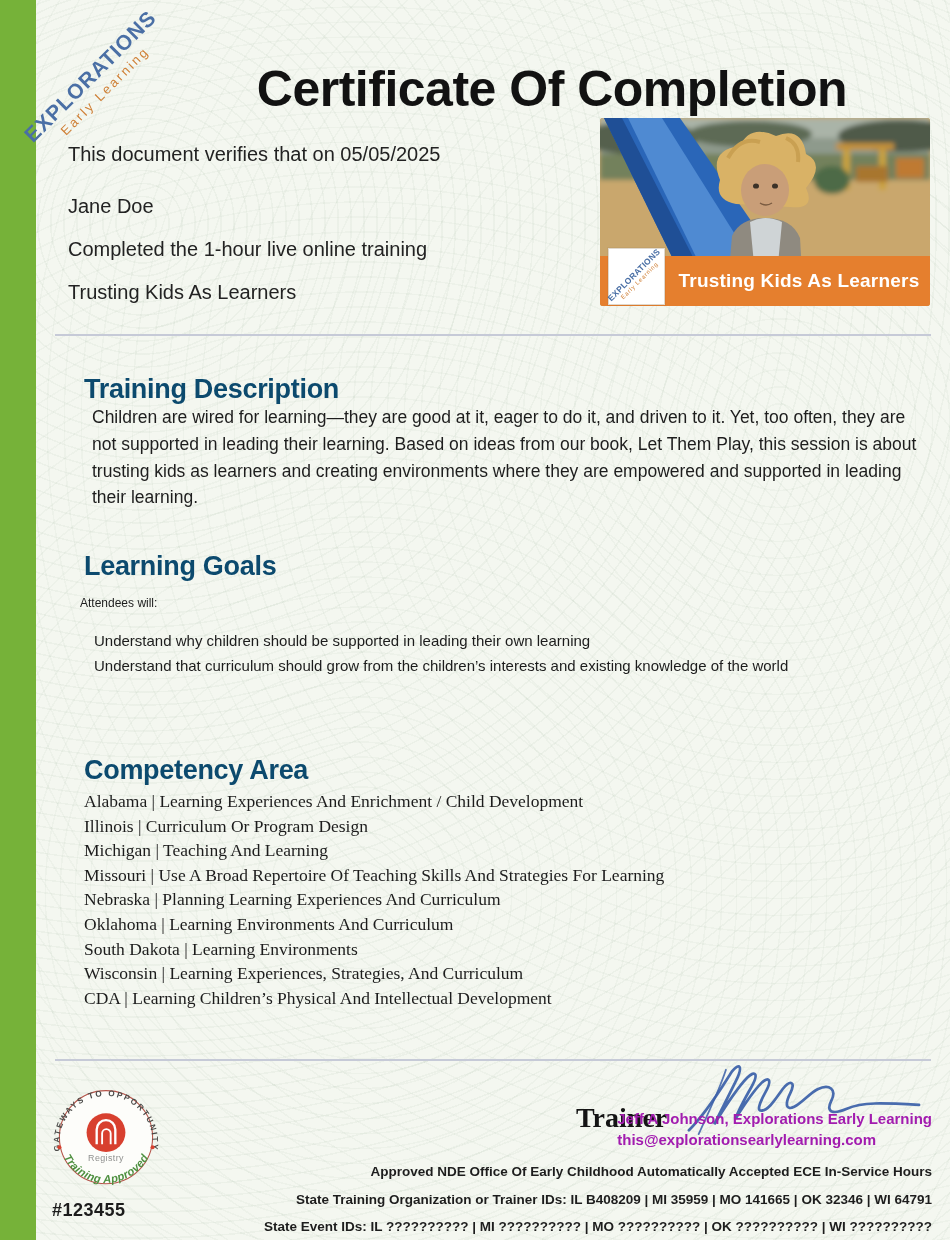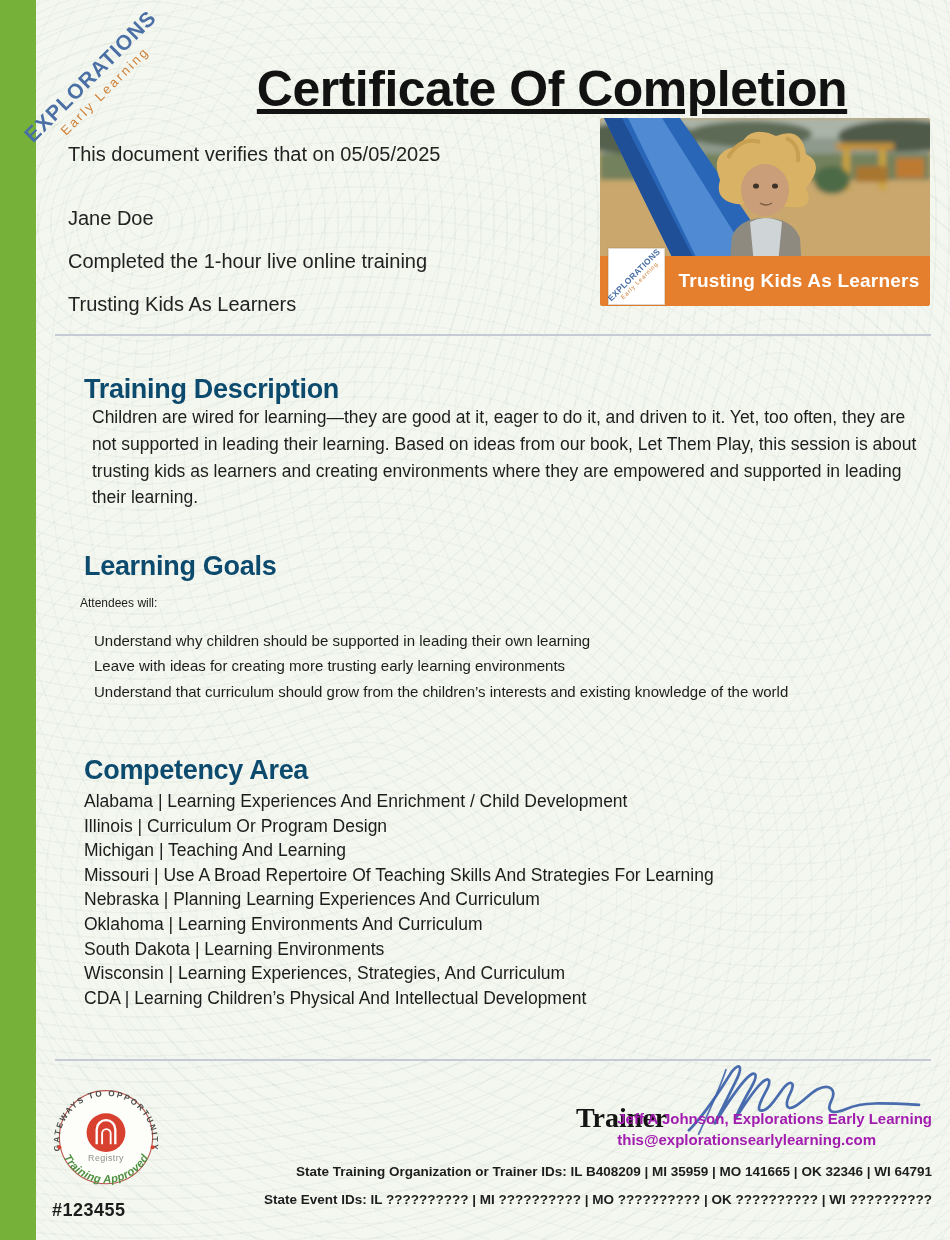--- a/index.html
+++ b/index.html
@@ -15,25 +15,25 @@
   .abs{position:absolute;}
   .green-bar{left:0;top:0;width:36px;height:1240px;background:#76b239;}
 
   
   .corner-logo{left:18px;top:16px;width:156px;height:132px;display:flex;align-items:center;justify-content:center;}
   .corner-logo .rot{transform:rotate(-45deg);text-align:center;white-space:nowrap;}
   .logo-name{font-size:21px;font-weight:bold;letter-spacing:1px;color:#4a6fa5;}
   .logo-tag{font-size:13px;letter-spacing:2.5px;color:#cf7f35;margin-top:1px;}
 
   .cert-title{left:172px;top:27px;width:760px;font-size:50px;font-weight:bold;
-    text-align:center;color:#121212;letter-spacing:-.5px;line-height:1.15;text-decoration:underline;}
+    text-align:center;color:#121212;letter-spacing:-.5px;line-height:1.15;}
 
   .intro{left:68px;top:140px;font-size:20px;color:#222;}
   .intro p{margin:0;line-height:28px;white-space:nowrap;}
-  .intro .gap-lg{margin-bottom:36px;}
+  .intro .gap-lg{margin-bottom:24px;}
   .intro .gap{margin-bottom:15px;}
 
   
   .photo{left:600px;top:118px;width:330px;height:188px;border-radius:3px;overflow:hidden;background:#c9a76d;}
   .photo svg{display:block;}
   .photo-banner{position:absolute;left:0;bottom:0;width:330px;height:50px;background:#e57f2e;}
   .banner-text{position:absolute;left:72px;right:4px;top:0;height:50px;display:flex;align-items:center;justify-content:center;
     color:#fff;font-weight:bold;font-size:19px;letter-spacing:.2px;white-space:nowrap;}
   .mini-logo-box{position:absolute;left:8px;top:130px;width:55px;height:55px;background:#fff;border:1px solid #e0d8cc;
     display:flex;align-items:center;justify-content:center;box-shadow:0 0 0 1px rgba(0,0,0,.03);}
@@ -49,21 +49,21 @@
   .h-goals{left:84px;top:529px;}
   .h-competency{left:84px;top:733px;}
 
   .desc-body{left:84px;top:396px;width:838px;font-size:17.5px;line-height:1.53;color:#1d1d1d;margin:8px;}
 
   .goals-intro{left:80px;top:596px;font-size:12px;white-space:nowrap;}
   .goals-list{left:94px;top:628px;font-size:15px;}
   .goals-list .line{line-height:25.4px;white-space:nowrap;}
 
   .competency-list{left:84px;top:789px;font-size:17.5px;}
-  .competency-list .line{line-height:24.6px;white-space:nowrap;}
+  .competency-list .line{line-height:24.6px;white-space:nowrap;font-family:Liberation Serif, serif;}
 
   
   .badge{left:40px;top:1082px;}
   .badge-number{left:52px;top:1200px;font-size:18px;font-weight:bold;letter-spacing:.5px;}
   .signature{left:668px;top:1060px;}
   .trainer-label{left:576px;top:1102px;font-size:28px;font-weight:bold;color:#141414;font-family:Liberation Serif, serif;}
   .trainer-block{right:18px;top:1110px;text-align:left;font-size:15px;font-weight:bold;color:#a21caf;}
   .trainer-block .email{margin-top:4px;}
   .footer-lines{right:18px;top:1163px;text-align:right;font-size:13.5px;font-weight:bold;color:#1d1d1d;}
   .footer-lines .fline{line-height:17px;margin-bottom:10.5px;white-space:nowrap;}
@@ -142,21 +142,20 @@
 <div class="abs rule rule-1"></div>
 
 <h2 class="abs sec-heading h-training">Training Description</h2>
 <p class="abs desc-body">Children are wired for learning—they are good at it, eager to do it, and driven to it. Yet, too often, they are not supported in leading their learning. Based on ideas from our book, Let Them Play, this session is about trusting kids as learners and creating environments where they are empowered and supported in leading their learning.</p>
 
 <h2 class="abs sec-heading h-goals">Learning Goals</h2>
 <div class="abs goals-intro">Attendees will:</div>
 <div class="abs goals-list">
 
 <div class="line">Understand why children should be supported in leading their own learning</div>
-    <div class="line">Leave with ideas for creating more trusting early learning environments</div>
     <div class="line">Understand that curriculum should grow from the children’s interests and existing knowledge of the world</div>
   </div>
 
 <h2 class="abs sec-heading h-competency">Competency Area</h2>
 <div class="abs competency-list">
 
 <div class="line">Alabama | Learning Experiences And Enrichment / Child Development</div>
     <div class="line">Illinois | Curriculum Or Program Design</div>
     <div class="line">Michigan | Teaching And Learning</div>
     <div class="line">Missouri | Use A Broad Repertoire Of Teaching Skills And Strategies For Learning</div>
@@ -194,15 +193,16 @@
   <path d="M14,72 C34,52 50,24 58,12 C66,2 70,6 62,22 C52,42 44,58 40,66 C56,40 66,26 74,18 C82,10 86,14 78,28 C70,42 64,54 62,60 C72,44 80,32 88,24 C96,16 100,20 92,34 C86,45 84,52 88,52 C96,52 104,38 110,30 C118,20 124,22 118,34 C112,46 114,52 122,48 C130,44 138,34 146,30 C158,24 166,30 160,42 C154,54 162,56 176,50 C192,43 212,44 250,46" stroke="#3a5fa8" stroke-width="2.8" fill="none" stroke-linecap="round" opacity=".92"></path>
   <path d="M52,10 C44,34 32,58 24,76" stroke="#3a5fa8" stroke-width="1.8" fill="none" stroke-linecap="round" opacity=".85"></path>
 </svg>
 <div class="abs trainer-label">Trainer</div>
 <div class="abs trainer-block">
   <div>Jeff A Johnson, Explorations Early Learning</div>
   <div class="email">this@explorationsearlylearning.com</div>
 </div>
 
 <div class="abs footer-lines">
+  <div class="fline">Approved NDE Office Of Early Childhood Automatically Accepted ECE In-Service Hours</div>
   <div class="fline">State Training Organization or Trainer IDs: IL B408209 | MI 35959 | MO 141665 | OK 32346 | WI 64791</div>
   <div class="fline">State Event IDs: IL ?????????? | MI ?????????? | MO ?????????? | OK ?????????? | WI ??????????</div>
 </div>
 
 </body></html>

